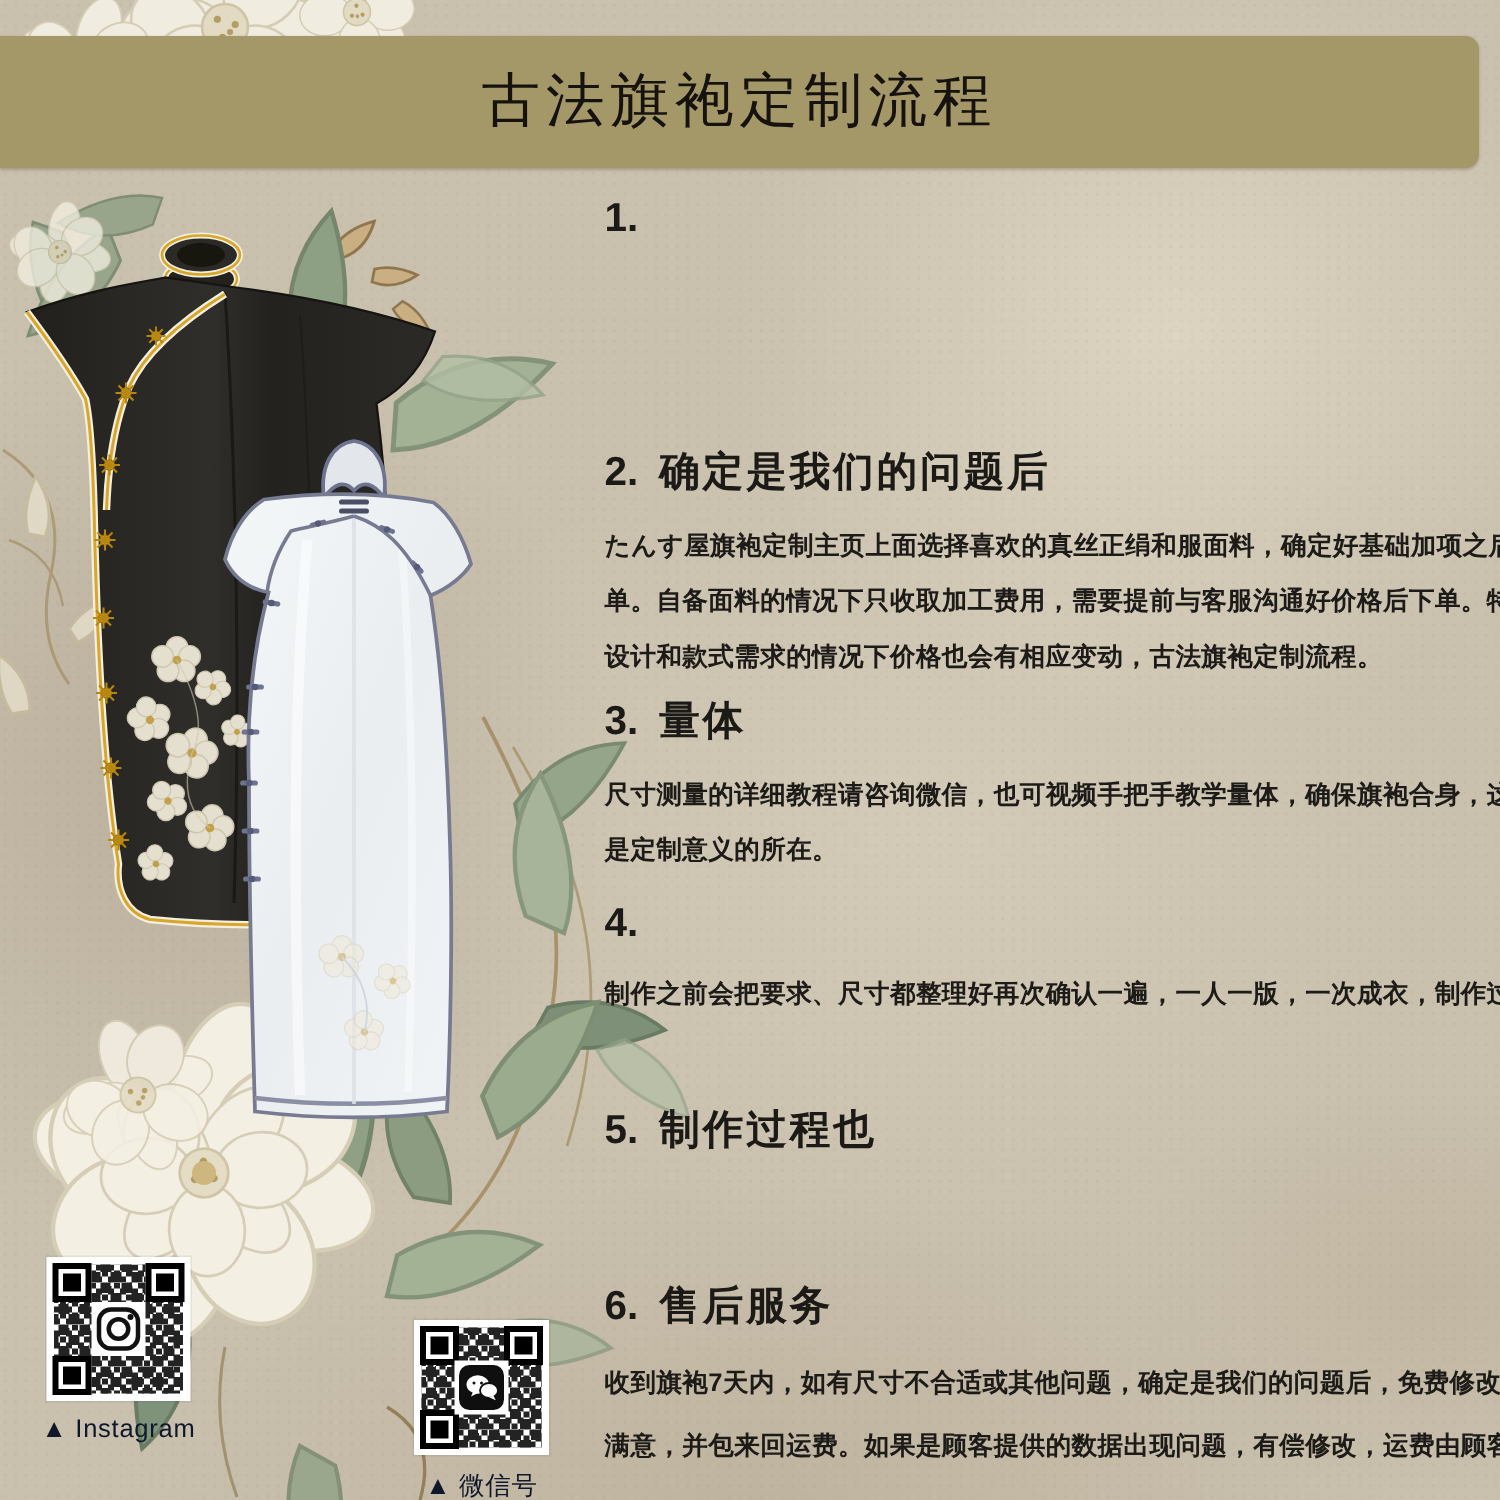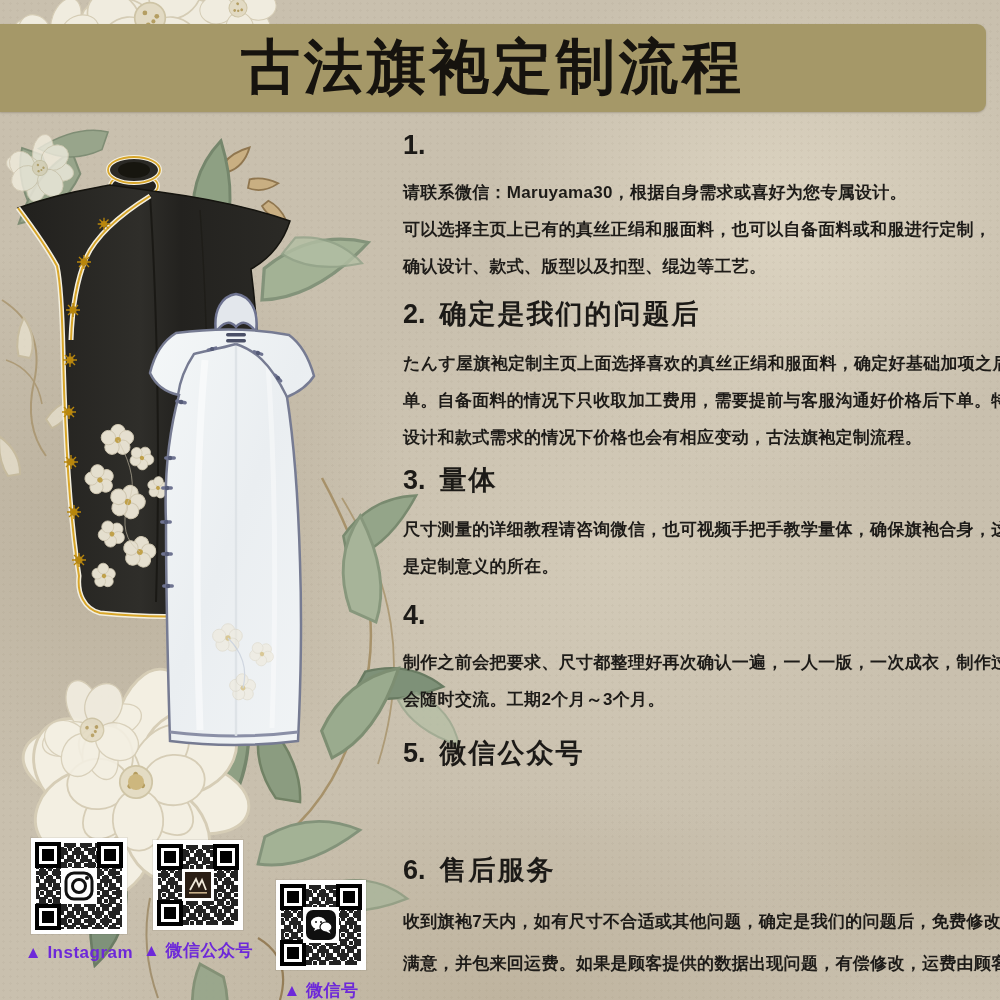--- a/index.html
+++ b/index.html
@@ -27,21 +27,21 @@
   .dresses{position:absolute;left:0;top:140px;z-index:2;}
 
   
   .banner{
     position:absolute;left:0;top:24px;width:986px;height:88px;z-index:3;
     border-radius:0 9px 9px 0;
     display:flex;align-items:center;justify-content:center;
     box-shadow:0 1px 2px rgba(60,50,30,.25);
   }
   .banner-title{
-    font-size:59px;font-weight:700;letter-spacing:4px;line-height:1;
+    font-size:39px;font-weight:400;letter-spacing:4px;line-height:1;
     transform:translateY(-1px);
   }
 
   
   .steps{position:absolute;left:403px;top:120px;width:592px;height:870px;z-index:3;}
   .step{position:absolute;left:0;width:100%;}
   .step-1{top:10px}.step-2{top:176px}.step-3{top:342px}
   .step-4{top:480px}.step-5{top:615px}.step-6{top:732px}
   .step-heading{
     margin:0;font-size:27px;font-weight:600;color:#1c1a17;letter-spacing:2px;
@@ -73,21 +73,21 @@
     background-position:0 0,3px 5px;
   }
   .finder{position:absolute;width:18px;height:18px;border:4px solid #000;background:#fff;}
   .finder::after{content:"";position:absolute;inset:3px;background:#000;}
   .finder-tl{left:4px;top:4px}.finder-tr{right:4px;top:4px}.finder-bl{left:4px;bottom:4px}
   .qr-center{
     position:absolute;left:50%;top:50%;transform:translate(-50%,-50%);
     background:#fff;padding:3px;line-height:0;
   }
   .qr-label{
-    margin-top:9px;font-size:17px;font-weight:700;color:#6d28d9;
+    margin-top:9px;font-size:17px;font-weight:400;color:#0f172a;
     letter-spacing:.5px;white-space:nowrap;
   }
 </style>
 </head>
 <body>
 
 <div class="canvas">
 
   <svg class="bg-art" width="1000" height="1000" viewBox="0 0 1000 1000" aria-hidden="true">
     <defs>
@@ -317,25 +317,20 @@
   <header class="banner" style="background:#a59868;" title="古法旗袍定制流程">
     <h1 class="banner-title" style="color:#16130e;margin:0;">古法旗袍定制流程</h1>
   </header>
 
   <section class="steps">
 
     <div class="step step-1">
       <h2 class="step-heading">
         <span class="step-num">1.</span>
       </h2>
-      <div class="step-body">
-        <div class="line">请联系微信：Maruyama30，根据自身需求或喜好为您专属设计。</div>
-        <div class="line">可以选择主页上已有的真丝正绢和服面料，也可以自备面料或和服进行定制，</div>
-        <div class="line">确认设计、款式、版型以及扣型、绲边等工艺。</div>
-      </div>
     </div>
 
     <div class="step step-2">
       <h2 class="step-heading">
         <span class="step-num">2.</span>
         <span class="step-title">确定是我们的问题后</span>
       </h2>
       <div class="step-body">
         <div class="line">たんす屋旗袍定制主页上面选择喜欢的真丝正绢和服面料，确定好基础加项之后下</div>
         <div class="line">单。自备面料的情况下只收取加工费用，需要提前与客服沟通好价格后下单。特殊</div>
@@ -353,28 +348,27 @@
         <div class="line">是定制意义的所在。</div>
       </div>
     </div>
 
     <div class="step step-4">
       <h2 class="step-heading">
         <span class="step-num">4.</span>
       </h2>
       <div class="step-body">
         <div class="line">制作之前会把要求、尺寸都整理好再次确认一遍，一人一版，一次成衣，制作过程也</div>
-        <div class="line">会随时交流。工期2个月～3个月。</div>
       </div>
     </div>
 
     <div class="step step-5">
       <h2 class="step-heading">
         <span class="step-num">5.</span>
-        <span class="step-title">微信公众号</span>
+        <span class="step-title">制作过程也</span>
       </h2>
     </div>
 
     <div class="step step-6">
       <h2 class="step-heading">
         <span class="step-num">6.</span>
         <span class="step-title">售后服务</span>
       </h2>
       <div class="step-body">
         <div class="line">收到旗袍7天内，如有尺寸不合适或其他问题，确定是我们的问题后，免费修改直到</div>
@@ -393,36 +387,20 @@
         <svg width="30" height="30" viewBox="0 0 30 30">
           <rect x="2" y="2" width="26" height="26" rx="8" fill="none" stroke="#111" stroke-width="3"></rect>
           <circle cx="15" cy="15" r="6.5" fill="none" stroke="#111" stroke-width="3"></circle>
           <circle cx="23" cy="7" r="2" fill="#111"></circle>
         </svg>
       </div>
     </div>
     <div class="qr-label">▲ Instagram</div>
   </div>
 
-  <div class="qr-item qr-item-2">
-    <div class="qr-box">
-      <div class="qr-modules"></div>
-      <div class="finder finder-tl"></div>
-      <div class="finder finder-tr"></div>
-      <div class="finder finder-bl"></div>
-      <div class="qr-center">
-        <svg width="26" height="26" viewBox="0 0 26 26">
-          <rect width="26" height="26" fill="#2a1e15"></rect>
-          <path d="M5,18 L11,7 L14,14 L17,8 L21,18" fill="none" stroke="#f1e9da" stroke-width="1.8"></path>
-          <rect x="4" y="20" width="18" height="1.6" fill="#c9b089"></rect>
-        </svg>
-      </div>
-    </div>
-    <div class="qr-label">▲ 微信公众号</div>
-  </div>
 
   <div class="qr-item qr-item-3">
     <div class="qr-box">
       <div class="qr-modules"></div>
       <div class="finder finder-tl"></div>
       <div class="finder finder-tr"></div>
       <div class="finder finder-bl"></div>
       <div class="qr-center">
         <svg width="30" height="30" viewBox="0 0 30 30">
           <rect width="30" height="30" rx="7" fill="#0f0f0f"></rect>

